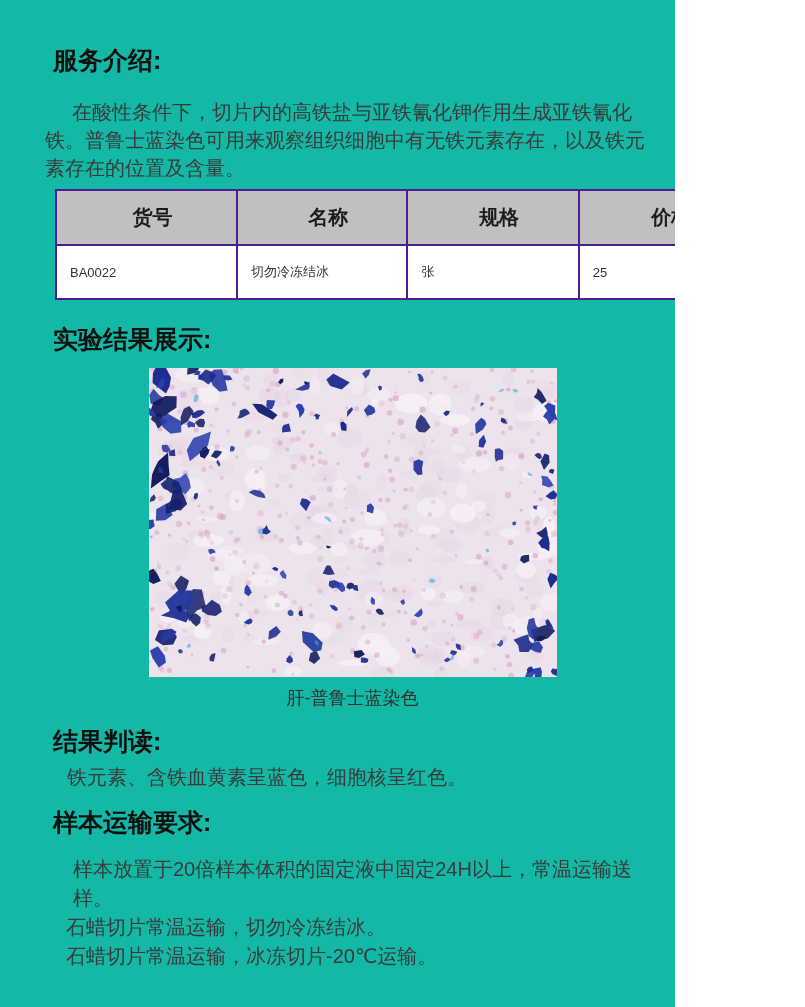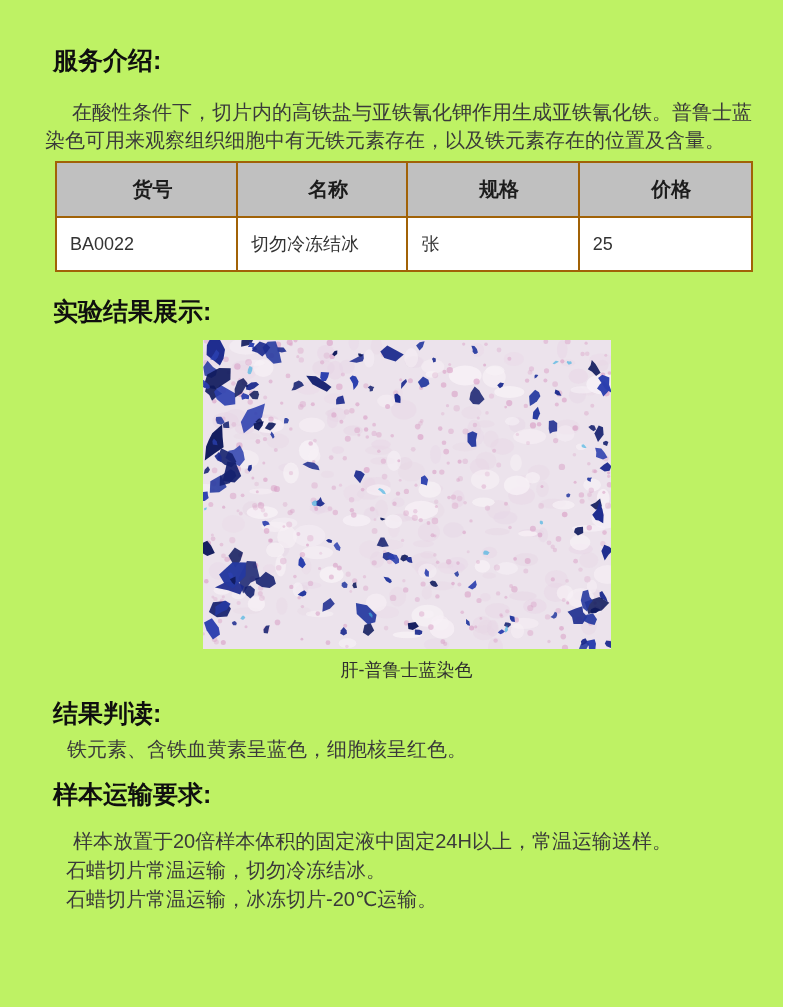--- a/index.html
+++ b/index.html
@@ -1,34 +1,34 @@
 <!DOCTYPE html>
 <html><head>
 <meta charset="utf-8">
 <style>
   html,body{margin:0;padding:0;background:#ffffff;}
   body{font-family:"Liberation Sans","DejaVu Sans",sans-serif;color:#333;}
-  .page{width:783px;height:1007px;box-sizing:border-box;padding:0 15px 0 45px;overflow:hidden;background:#bef264;}
+  .page{width:675px;height:1007px;box-sizing:border-box;padding:0 15px 0 45px;overflow:hidden;background:#14b8a6;}
 
   h2.sec{font-size:25px;line-height:31px;font-weight:bold;color:#0f0f0f;margin:0 0 0 8px;}
   #h-service{padding-top:45px;}
   #h-results{margin-top:24px;}
   #h-process{margin-top:20px;}
   #h-interpret{margin-top:16px;}
   #h-transport{margin-top:16px;}
 
   p.para{font-size:20px;line-height:28px;margin:0;color:#3a3a3a;}
   #p-service{margin-top:22px;text-indent:27px;margin-right:2px;}
   #p-process{margin-top:6px;padding-left:22px;}
   #p-interpret{margin-top:6px;padding-left:22px;}
 
   table.product-table{border-collapse:collapse;table-layout:fixed;width:698px;margin:7px 0 0 10px;}
-  .product-table th,.product-table td{border:2px solid #a16207;vertical-align:middle;overflow:hidden;padding-left:13px;}
+  .product-table th,.product-table td{border:2px solid #4c1d95;vertical-align:middle;overflow:hidden;padding-left:13px;}
   .product-table th{background:#c0c0c0;height:51px;font-size:20px;font-weight:bold;color:#1c1c1c;}
-  .product-table td{height:50px;font-size:18px;color:#333;background:#fff;}
+  .product-table td{height:50px;font-size:13px;color:#333;background:#fff;}
   .col-1{width:26%;}.col-2{width:24.5%;}.col-3{width:24.6%;}.col-4{width:24.9%;}
 
   .micro-wrap{width:408px;height:309px;margin:13px auto 0;}
   .micro-wrap svg{display:block;width:408px;height:309px;}
 
   .caption{margin-top:9px;text-align:center;font-size:18px;color:#2f2f2f;}
 
   .transport{margin-top:17px;}
   .transport p.para{line-height:29px;}
   #t-line1{padding-left:28px;}

